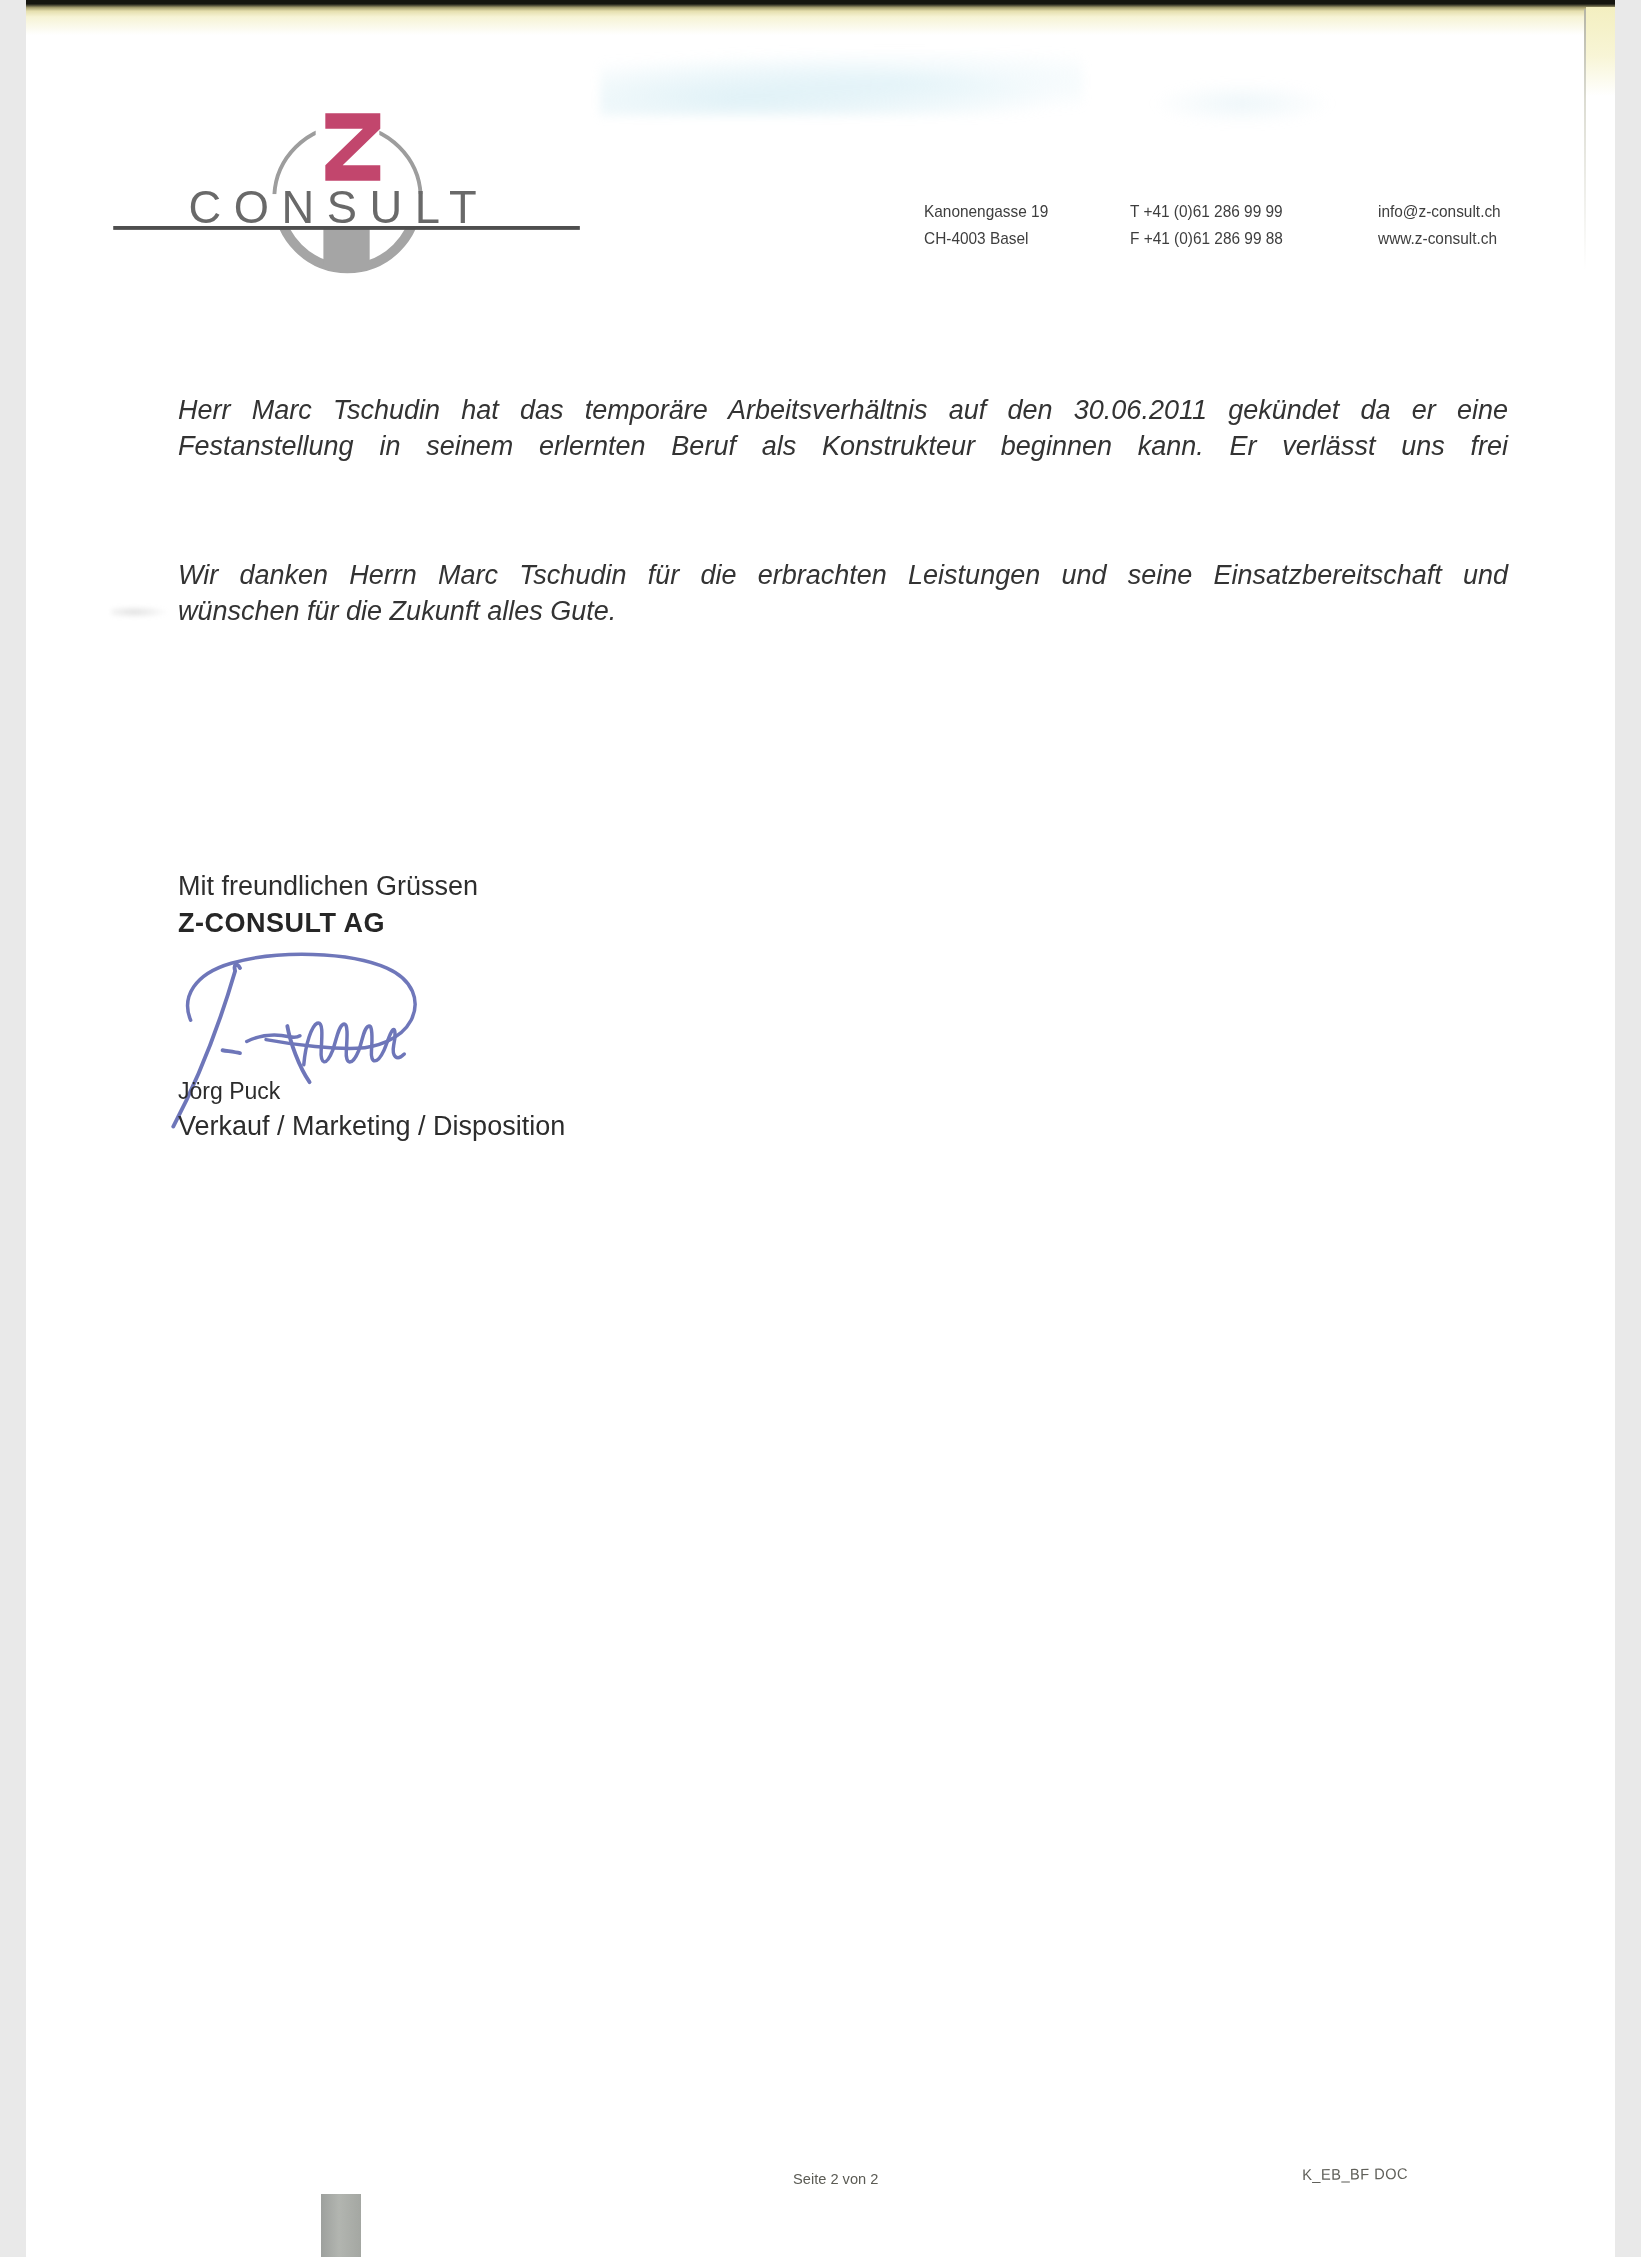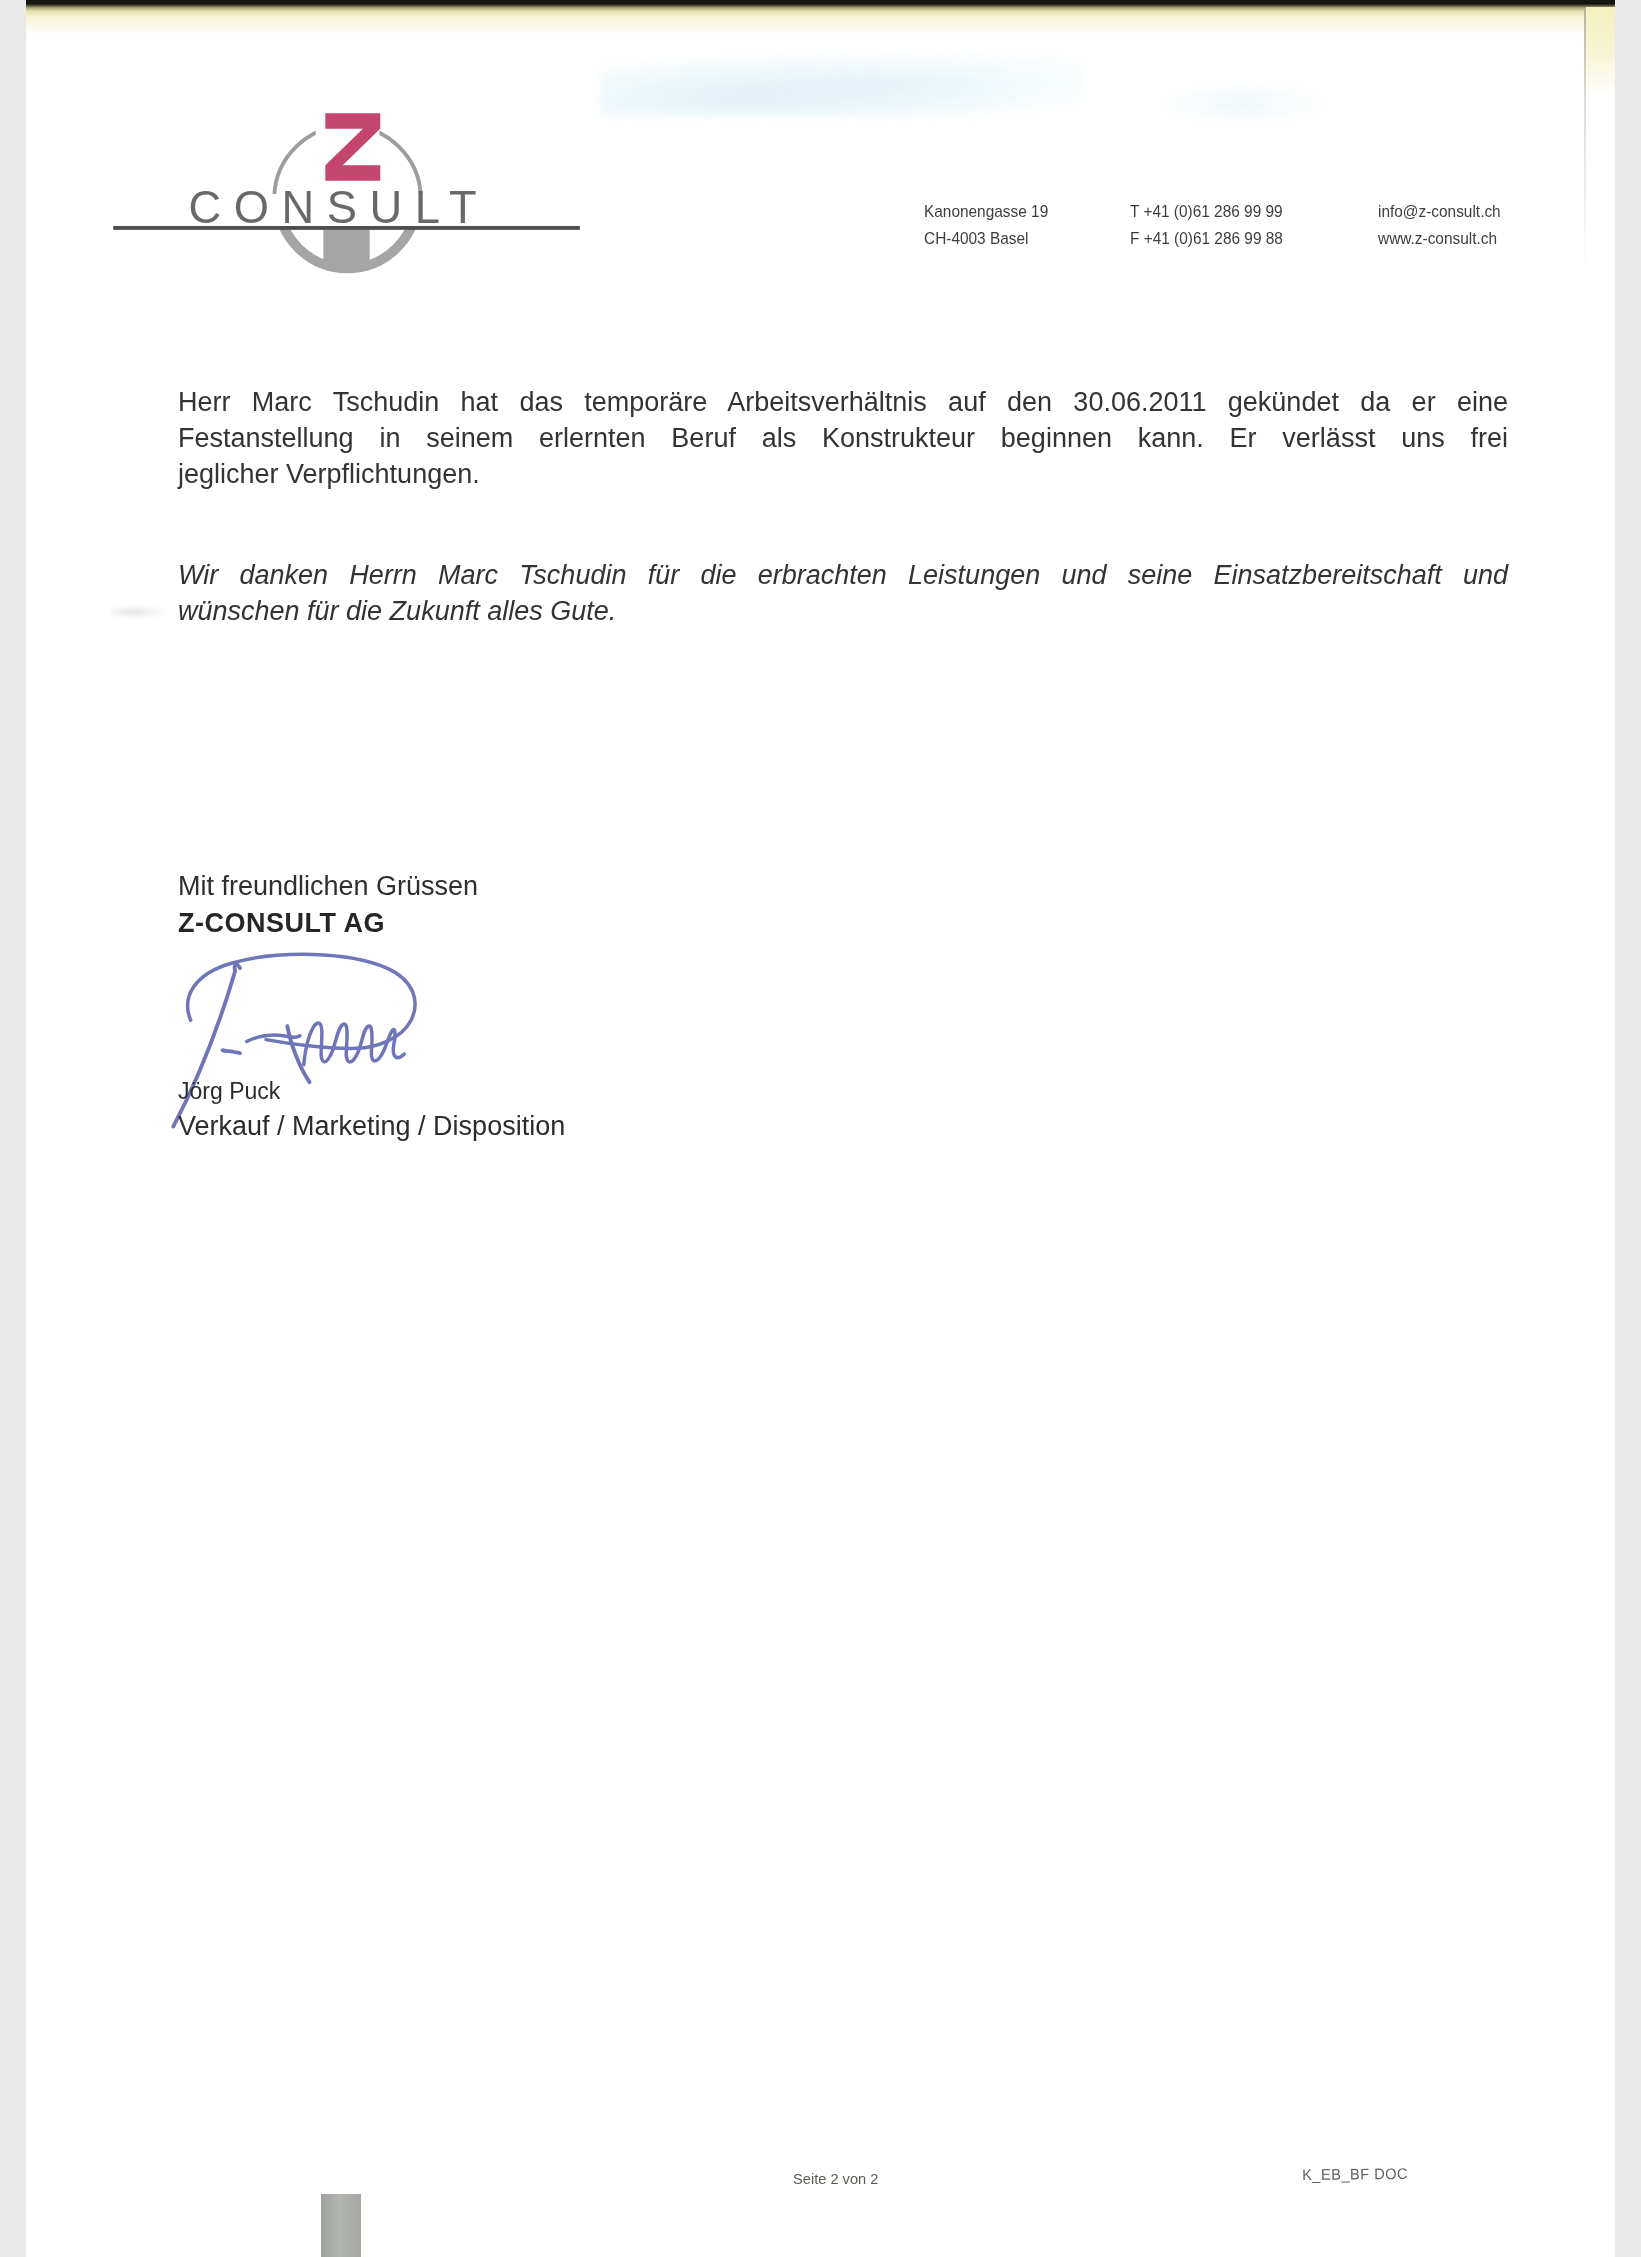--- a/index.html
+++ b/index.html
@@ -45,21 +45,21 @@
   
   .logo{position:absolute;left:85px;top:92px;width:473px;height:188px;}
   
   .contact{position:absolute;top:198px;font-size:16.4px;line-height:27px;color:#3e3e3e;
            transform:scaleX(0.94);transform-origin:left top;letter-spacing:0px;}
   .contact.col-address{left:898px;}
   .contact.col-phone{left:1104px;}
   .contact.col-web{left:1352px;}
   
   .bodyblock{position:absolute;left:152px;width:1330px;font-size:27px;line-height:36px;color:#333333;}
-  .para1{top:384px;}
+  .para1{top:392px;font-style:italic;}
   .para2{top:557px;font-style:italic;}
   .line{text-align:justify;}
   .line.full{text-align-last:justify;}
   .closing{position:absolute;left:152px;top:868px;font-size:27px;line-height:37px;color:#2e2e2e;}
   .closing .company{font-weight:bold;color:#262626;letter-spacing:0.5px;}
   .signature{position:absolute;left:126px;top:941px;width:319px;height:232px;pointer-events:none;}
   .signer-name{position:absolute;left:152px;top:1078px;font-size:23px;color:#2c2c2c;}
   .signer-role{position:absolute;left:152px;top:1111px;font-size:27px;color:#2c2c2c;}
   
   .footer-page{position:absolute;left:767px;top:2170px;font-size:15.4px;color:#5b5b54;transform:scaleX(0.95);transform-origin:left top;}
@@ -111,21 +111,20 @@
     <div>F +41 (0)61 286 99 88</div>
   </div>
   <div class="contact col-web">
     <div>info@z-consult.ch</div>
     <div>www.z-consult.ch</div>
   </div>
 
   <div class="bodyblock para1">
     <div class="line full">Herr Marc Tschudin hat das temporäre Arbeitsverhältnis auf den 30.06.2011 gekündet da er eine</div>
     <div class="line full">Festanstellung in seinem erlernten Beruf als Konstrukteur beginnen kann. Er verlässt uns frei</div>
-    <div class="line">jeglicher Verpflichtungen.</div>
   </div>
   <div class="bodyblock para2">
     <div class="line full">Wir danken Herrn Marc Tschudin für die erbrachten Leistungen und seine Einsatzbereitschaft und</div>
     <div class="line">wünschen für die Zukunft alles Gute.</div>
   </div>
 
   <div class="closing">
     <div>Mit freundlichen Grüssen</div>
     <div class="company">Z-CONSULT AG</div>
   </div>

